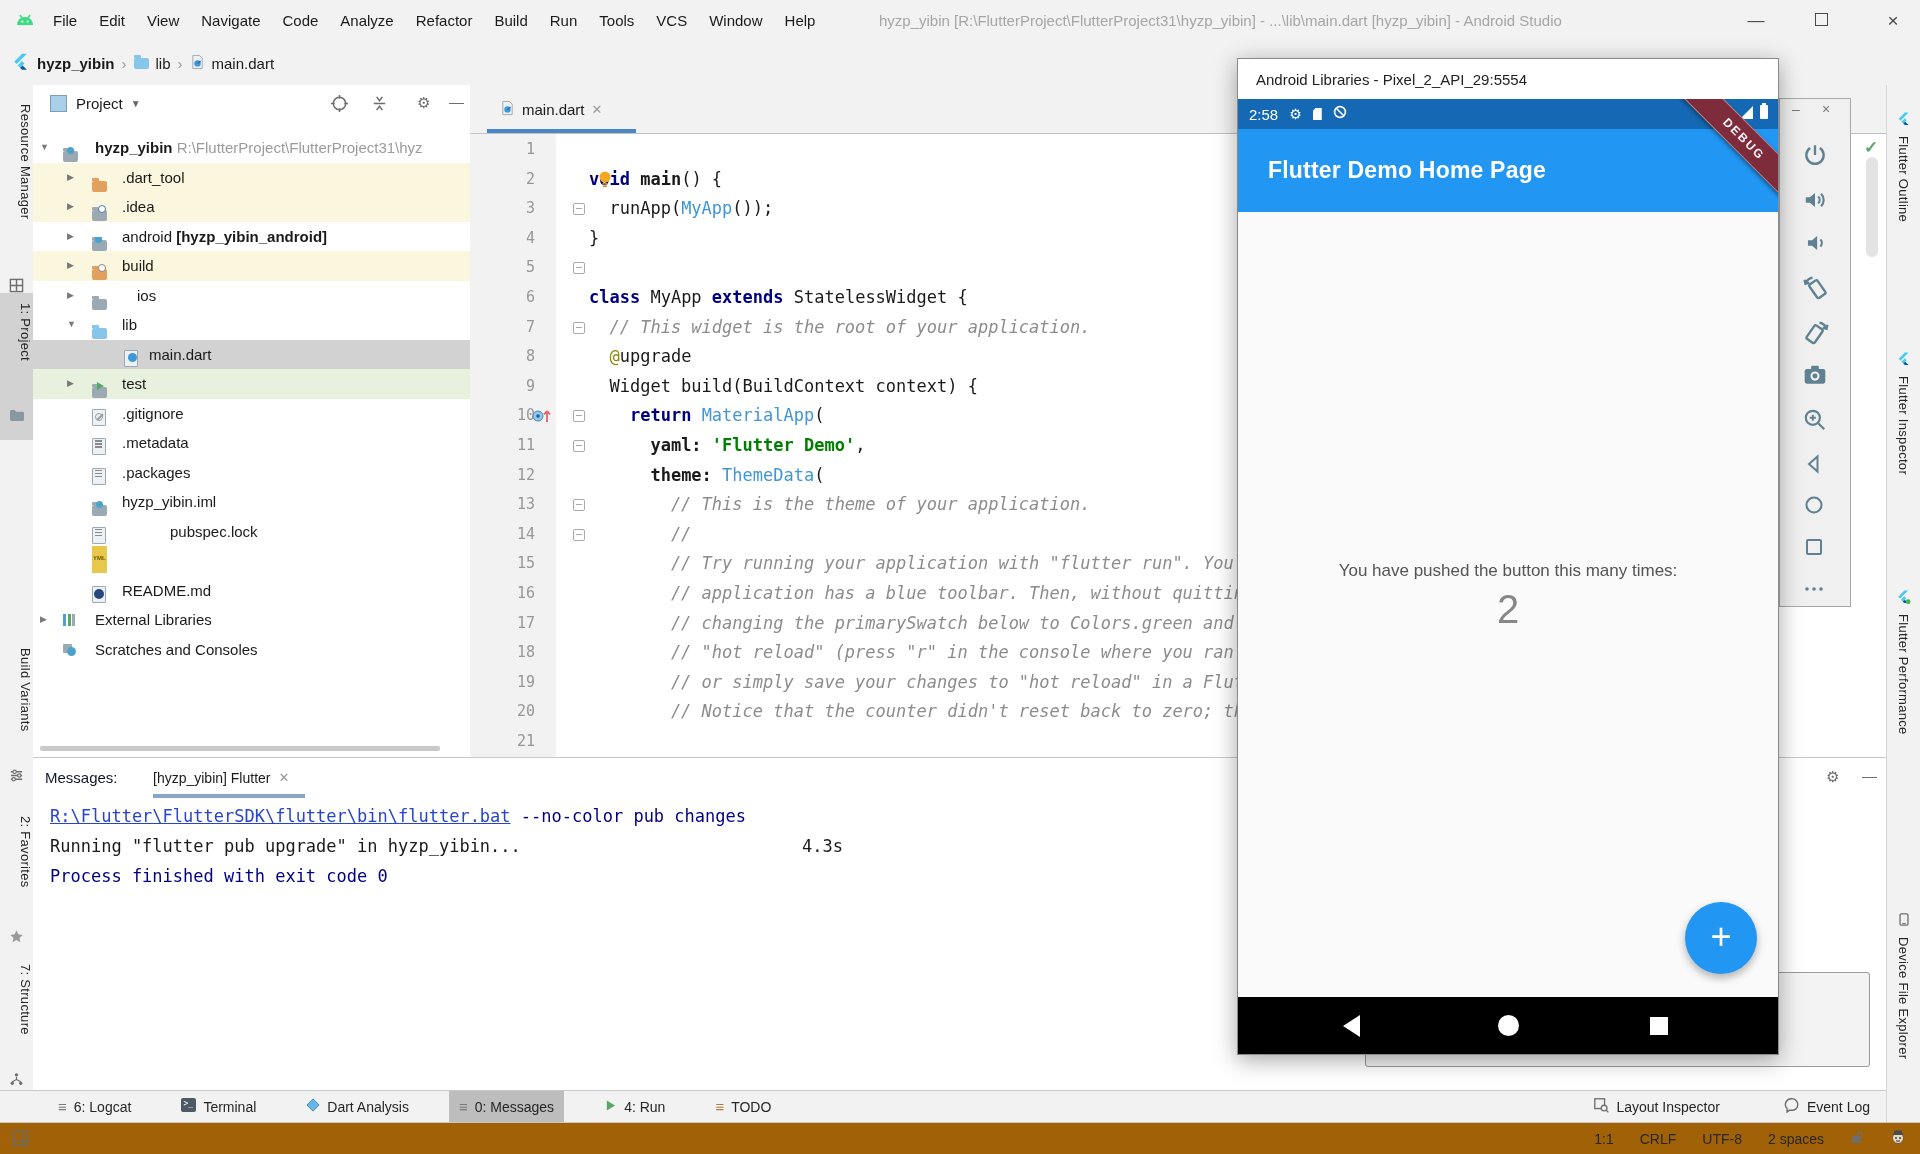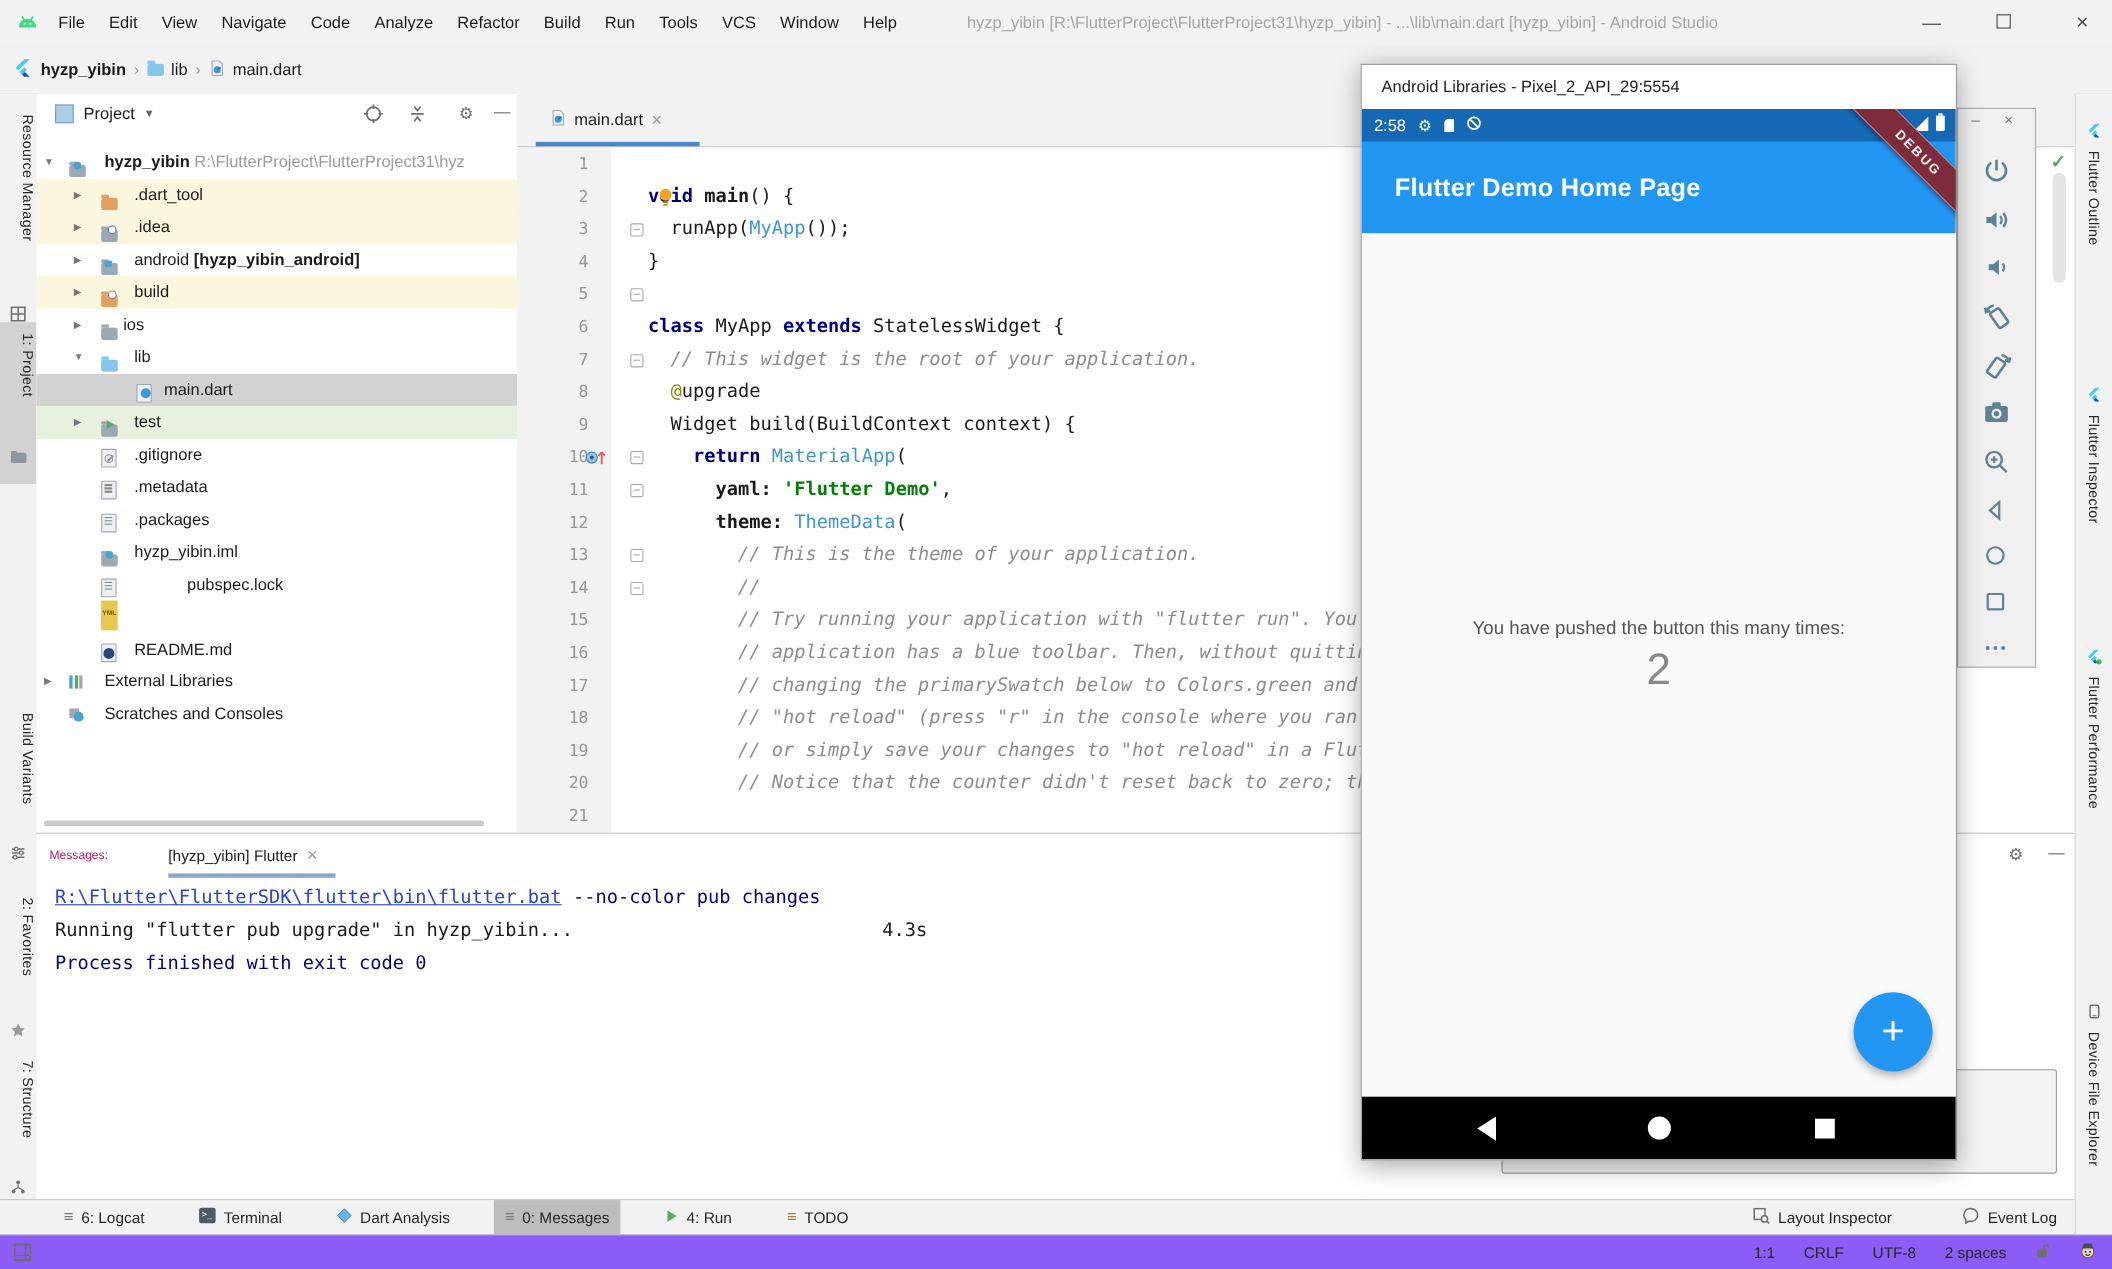--- a/index.html
+++ b/index.html
@@ -70,36 +70,36 @@
   .tok-t{color:#3f96d8}
   .tok-b{font-weight:bold}
   .tok-an{color:#8a8a00}
   .fold-marker{position:absolute;width:10px;height:10px;background:#fff;border:1px solid #a9a9a9;border-radius:2px}
   .fold-marker::after{content:"";position:absolute;left:2px;top:4px;width:6px;height:1px;background:#a9a9a9}
   #editor-check{color:#59a869;font-size:17px;font-weight:bold}
   #editor-thumb{background:#e3e3e3;border-radius:6px}
 
   
   #messages{left:33px;top:757px;width:1853px;height:333px;background:#fff;border-top:1px solid #c9c9c9;box-sizing:border-box}
-  #msg-label{position:absolute;left:12px;top:0;height:40px;line-height:40px;font-size:11px;color:#be185d}
+  #msg-label{position:absolute;left:12px;top:0;height:40px;line-height:40px;font-size:15px;color:#0f172a}
   #msg-tab{position:absolute;left:120px;top:0;height:40px;line-height:40px;font-size:14px;color:#1a1a1a;display:flex;align-items:center;gap:8px}
   #msg-underline{position:absolute;left:120px;top:36px;width:152px;height:4px;background:#88a6c6}
   #console{position:absolute;left:17px;top:43px;width:1400px}
   .con-line{height:30px;line-height:30px;font-size:17px;white-space:pre;position:relative}
   .con-link{color:#2744cc;text-decoration:underline}
   .con-navy{color:#000080}
   .con-time{position:absolute;left:752px;top:0;color:#1a1a1a}
 
   
   #bottombar{left:0;top:1090px;width:1920px;height:32px;background:#f2f2f2;border-top:1px solid #c9c9c9;box-sizing:border-box}
   #bottom-left{position:absolute;left:48px;top:0;height:31px;display:flex;gap:30px}
   #bottom-right{position:absolute;right:40px;top:0;height:31px;display:flex;gap:44px}
   .tw-btn{display:flex;align-items:center;gap:7px;font-size:14px;color:#262626;padding:0 10px;height:31px}
   .tw-active{background:#bdbdbd}
-  #statusbar{left:0;top:1122px;width:1920px;height:32px;background:#8b5cf6;border-top:1px solid #c9c9c9;box-sizing:border-box}
+  #statusbar{left:0;top:1122px;width:1920px;height:32px;background:#a16207;border-top:1px solid #c9c9c9;box-sizing:border-box}
   #status-right{position:absolute;right:14px;top:0;height:31px;display:flex;gap:26px;align-items:center;font-size:14px;color:#262626}
 
   
   #right-stripe{left:1886px;top:85px;width:34px;height:1037px;background:#f2f2f2;border-left:1px solid #d6d6d6;box-sizing:border-box}
   .rs-item{position:absolute;left:0;width:33px;display:flex;flex-direction:column;align-items:center;gap:6px}
 
   
   #ghost{left:1365px;top:972px;width:503px;height:93px;background:#f3f3f3;border:1px solid #9b9b9b;border-radius:3px;z-index:40}
 
   
@@ -318,21 +318,21 @@
         <span class="t-label" style="left: 89px;"><span>android</span><span class="t-extra-b"> [hyzp_yibin_android]</span></span>
       </div>
       <div class="tree-row bg-yellow">
         <span class="arrow" style="left: 34px;">▶</span>
         <span class="t-ico" style="left: 59px; width: 16px; height: 16px;"><span class="folder-ico f-orange"></span><span style="position:absolute;left:6px;top:4px;width:8px;height:8px;border-radius:50%;background:#fff;border:1.5px solid #888;box-sizing:border-box"></span></span>
         <span class="t-label" style="left: 89px;"><span>build</span></span>
       </div>
       <div class="tree-row">
         <span class="arrow" style="left: 34px;">▶</span>
         <span class="t-ico" style="left: 59px; width: 16px; height: 16px;"><span class="folder-ico f-gray"></span><span style="position:absolute;left:2px;top:8px;font-size:6px;color:#fff;letter-spacing:1px">•••</span></span>
-        <span class="t-label" style="left: 79px;"><span>ios</span></span>
+        <span class="t-label" style="left: 104px;"><span>ios</span></span>
       </div>
       <div class="tree-row">
         <span class="arrow" style="left: 34px;">▼</span>
         <span class="t-ico" style="left: 59px; width: 16px; height: 16px;"><span class="folder-ico f-blue"></span></span>
         <span class="t-label" style="left: 89px;"><span>lib</span></span>
       </div>
       <div class="tree-row bg-selected">
         <span class="t-ico" style="left: 91px; width: 16px; height: 16px;"><span class="file-ico"></span><span style="position:absolute;left:4px;top:4px;width:9px;height:9px;border-radius:50%;background:#3f96d8"></span></span>
         <span class="t-label" style="left: 116px;"><span>main.dart</span></span>
       </div>

